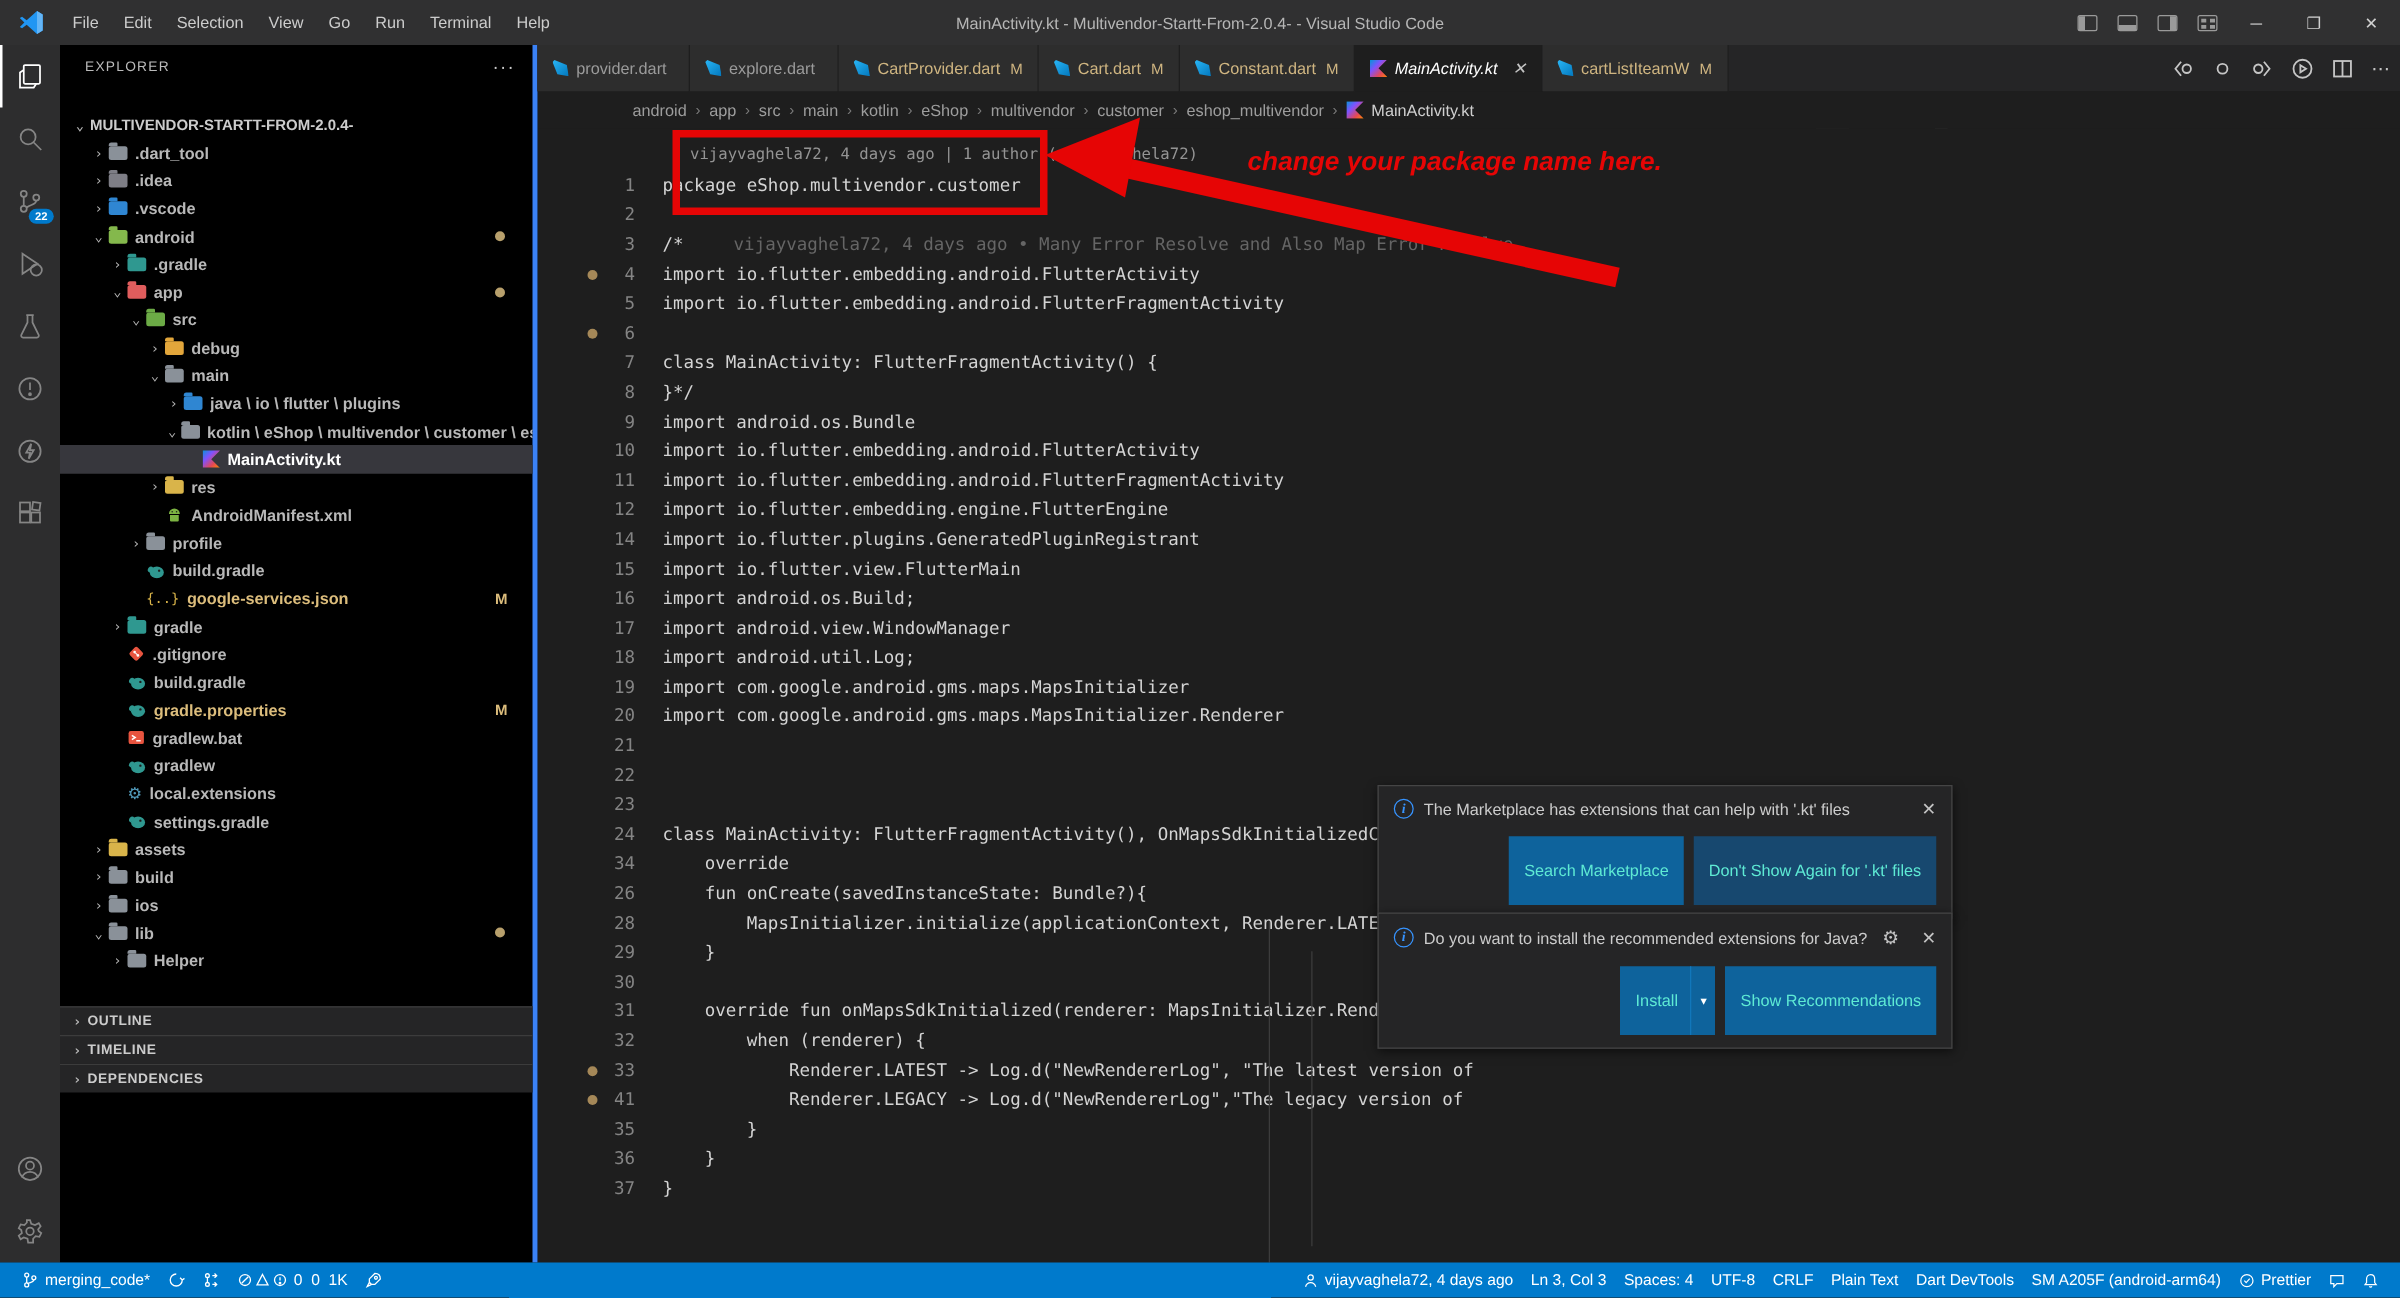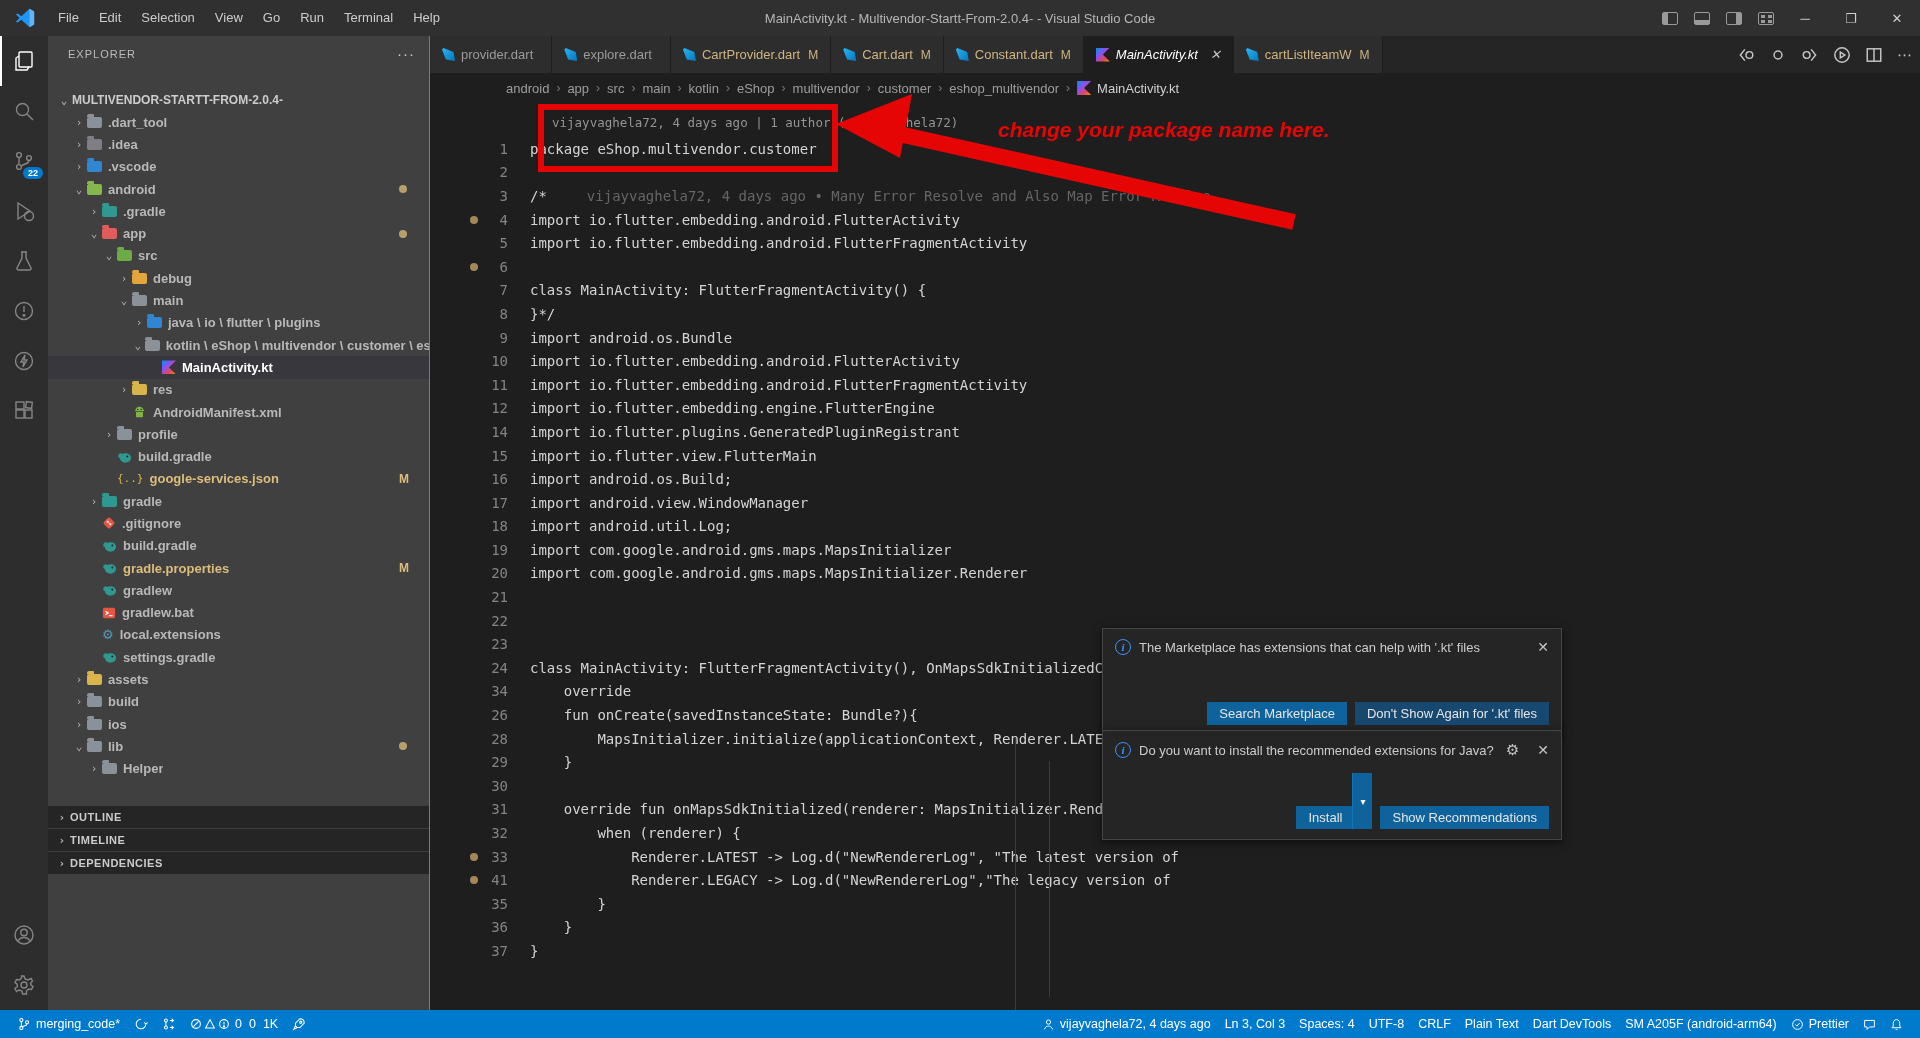--- a/index.html
+++ b/index.html
@@ -31,21 +31,21 @@
               position:relative; cursor:pointer; }
   .act-item svg { stroke:#858585; fill:none; stroke-width:1.4; }
   .act-item.active { border-left:2px solid #ffffff; }
   .act-item.active svg { stroke:#ffffff; }
   .act-badge { position:absolute; right:5px; bottom:7px; background:#007acc; color:#fff;
                font-size:9px; border-radius:9px; padding:1px 5px; font-weight:bold; }
   #activity-bottom { position:absolute; bottom:0; left:0; }
 
   
   #sidebar { position:absolute; left:48px; top:36px; width:382px; height:974px;
-             background:#404040; z-index:10; border-right:1px solid #3b82f6; }
+             background:#000000; z-index:10; border-right:4px solid #3b82f6; }
   #explorer-header { height:35px; display:flex; align-items:center; justify-content:space-between;
                      padding:0 14px 0 20px; color:#bbbbbb; font-size:11px; letter-spacing:1px; }
   #explorer-actions { color:#cccccc; font-size:15px; letter-spacing:1px; cursor:pointer; }
   #root-row { display:flex; align-items:center; height:22px; color:#cccccc; font-size:12px;
               font-weight:bold; padding-left:8px; cursor:pointer; margin-top:18px; }
   .chev { color:#b6b6b6; font-size:11px; width:16px; display:inline-block; text-align:center;
           font-family:"DejaVu Sans Mono",monospace; }
   .tree-row { display:flex; align-items:center; height:22.3px; color:#b8b8b8; font-size:13px;
               cursor:pointer; position:relative; white-space:nowrap; }
   .tree-row.selected { background:#37373d; color:#ffffff; }
@@ -121,22 +121,22 @@
   .toast { position:absolute; left:1102px; width:460px; background:#252526; border:1px solid #454545;
            box-shadow:0 2px 8px rgba(0,0,0,0.6); z-index:25; padding:10px 12px; }
   .toast-head { display:flex; align-items:center; gap:8px; color:#cccccc; font-size:13px; }
   .info-icon { width:16px; height:16px; border-radius:50%; border:1.5px solid #3794ff; color:#3794ff;
                font-size:11px; font-weight:bold; display:flex; align-items:center; justify-content:center;
                flex:none; font-family:"Liberation Serif",serif; font-style:italic; }
   .toast-x { margin-left:auto; color:#c4c4c4; font-size:14px; cursor:pointer; }
   .toast-gear { color:#c4c4c4; font-size:15px; cursor:pointer; margin-left:auto; }
   .toast-gear + .toast-x { margin-left:10px; }
   .toast-buttons { display:flex; justify-content:flex-end; gap:8px; margin-top:14px; }
-  .btn { background:#0e639c; color:#e5e5e5; font-size:13px; padding:4px 12px; border:none;
-         cursor:pointer; font-family:"Liberation Sans",sans-serif;margin-top:33px; }
+  .btn { background:#0e639c; color:#5eead4; font-size:13px; padding:20px 12px; border:none;
+         cursor:pointer; font-family:"Liberation Sans",sans-serif; }
   .btn.secondary { background:#17486f; }
   .btn-split { display:flex; }
   .btn-split .btn { padding-right:10px; }
   .btn-split .btn-chev { background:#0e639c; color:#fff; border-left:1px solid #1177bb;
                          display:flex; align-items:center; padding:0 7px; font-size:10px; }
 
   
   #statusbar { position:absolute; left:0; bottom:0; width:1920px; height:28px; background:#007acc;
                display:flex; align-items:center; color:#ffffff; font-size:12.5px; z-index:40;
                padding:0 10px; }
@@ -383,35 +383,35 @@
         <svg width="15" height="12" viewBox="0 0 16 12">
           <ellipse cx="9" cy="7" rx="6" ry="5" fill="#2f9890"></ellipse>
           <path d="M3 7 Q0 6 2 3 Q4 1 6 3" fill="#2f9890"></path>
           <circle cx="11" cy="5.5" r="1" fill="#1e1e1e"></circle>
         </svg>
         <span class="tree-label">gradle.properties</span>
         <span class="m-badge">M</span>
       </div>
       <div class="tree-row" style="padding-left:38px">
         <span class="chev"></span>
+        <svg width="14" height="14" viewBox="0 0 16 16">
+          <rect x="1" y="2" width="14" height="12" rx="2" fill="#e8543f"></rect>
+          <path d="M4 6 L7 8 L4 10" stroke="#fff" fill="none" stroke-width="1.4"></path>
+          <line x1="8" y1="11" x2="12" y2="11" stroke="#fff" stroke-width="1.4"></line>
+        </svg>
+        <span class="tree-label">gradlew.bat</span>
+      </div>
+      <div class="tree-row" style="padding-left:38px">
+        <span class="chev"></span>
         <svg width="15" height="12" viewBox="0 0 16 12">
           <ellipse cx="9" cy="7" rx="6" ry="5" fill="#2f9890"></ellipse>
           <path d="M3 7 Q0 6 2 3 Q4 1 6 3" fill="#2f9890"></path>
           <circle cx="11" cy="5.5" r="1" fill="#1e1e1e"></circle>
         </svg>
         <span class="tree-label">gradlew</span>
-      </div>
-      <div class="tree-row" style="padding-left:38px">
-        <span class="chev"></span>
-        <svg width="14" height="14" viewBox="0 0 16 16">
-          <rect x="1" y="2" width="14" height="12" rx="2" fill="#e8543f"></rect>
-          <path d="M4 6 L7 8 L4 10" stroke="#fff" fill="none" stroke-width="1.4"></path>
-          <line x1="8" y1="11" x2="12" y2="11" stroke="#fff" stroke-width="1.4"></line>
-        </svg>
-        <span class="tree-label">gradlew.bat</span>
       </div>
       <div class="tree-row" style="padding-left:38px">
         <span class="chev"></span>
         <span style="color:#519aba;font-size:13px;">⚙</span>
         <span class="tree-label">local.extensions</span>
       </div>
       <div class="tree-row" style="padding-left:38px">
         <span class="chev"></span>
         <svg width="15" height="12" viewBox="0 0 16 12">
           <ellipse cx="9" cy="7" rx="6" ry="5" fill="#2f9890"></ellipse>

